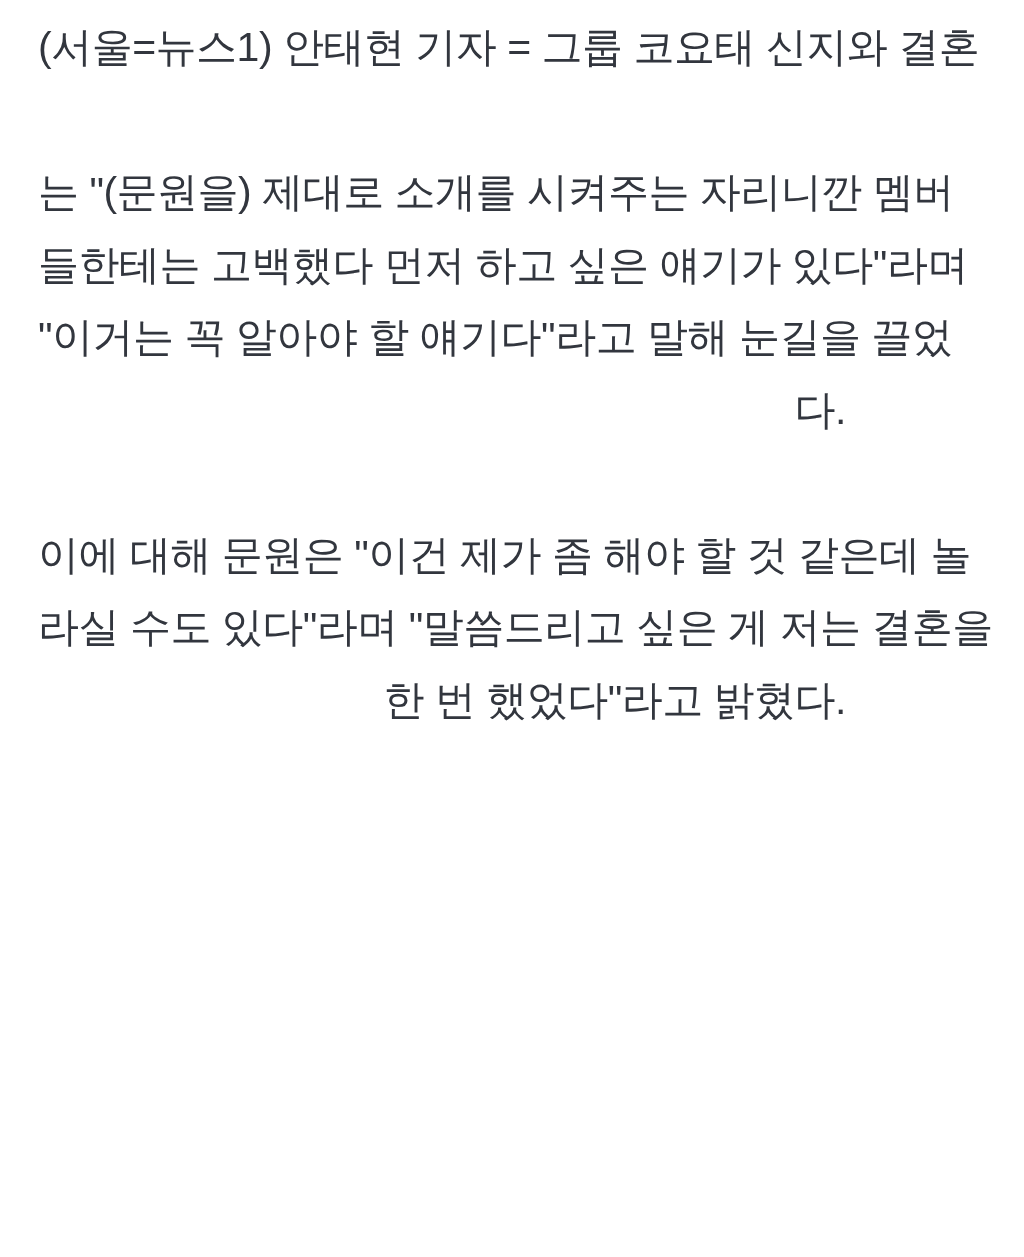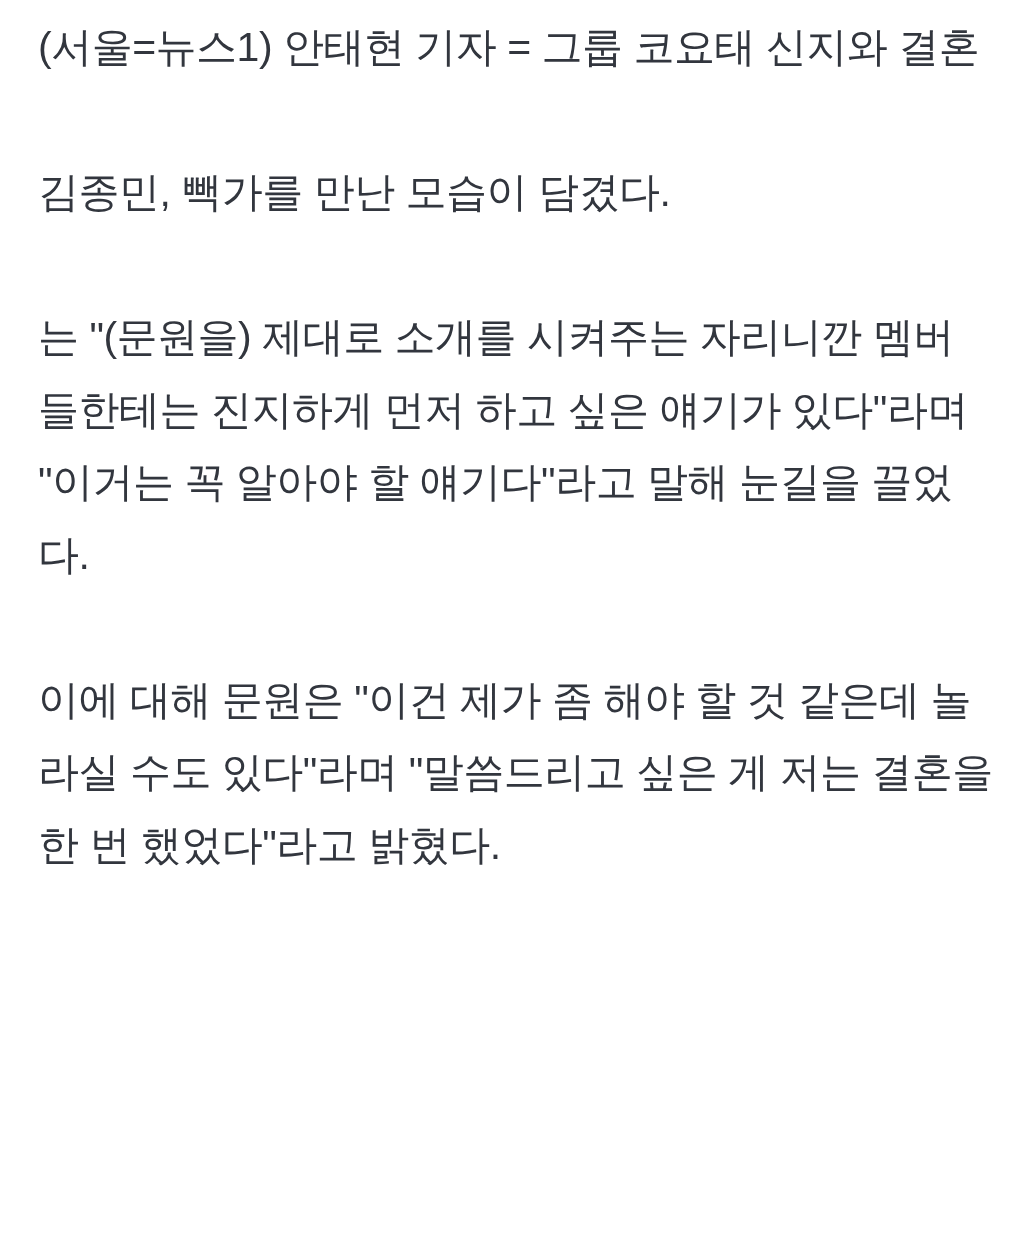--- a/index.html
+++ b/index.html
@@ -16,44 +16,44 @@
     }
     .article-body {
       box-sizing: border-box;
       width: 884px;
       padding: 11px 38px 0 38px;
       color: #32363e;
       font-size: 41px;
       line-height: 72.5px;
       letter-spacing: -0.5px;
       font-weight: 400;
+      text-align: right;
     }
     .paragraph {
       margin: 0 0 72.5px 0;
     }
     .paragraph:last-child {
       margin-bottom: 0;
     }
     .line {
       white-space: nowrap;
     }
   </style>
 </head>
 <body style="background: rgb(255, 255, 255);">
 
 <main id="article-body" class="article-body" style="color: rgb(50, 54, 62);">
     <div class="paragraph">
       <div class="line">(서울=뉴스1) 안태현 기자 = 그룹 코요태 신지와 결혼</div>
     </div>
     <div class="paragraph">
-      <div class="line">김종민, 빽가를 만난 모습이 담겼다.</div>
     </div>
     <div class="paragraph">
       <div class="line">는 "(문원을) 제대로 소개를 시켜주는 자리니깐 멤버</div>
-      <div class="line">들한테는 진지하게 먼저 하고 싶은 얘기가 있다"라며</div>
+      <div class="line">들한테는 고백했다 먼저 하고 싶은 얘기가 있다"라며</div>
       <div class="line">"이거는 꼭 알아야 할 얘기다"라고 말해 눈길을 끌었</div>
       <div class="line">다.</div>
     </div>
     <div class="paragraph">
       <div class="line">이에 대해 문원은 "이건 제가 좀 해야 할 것 같은데 놀</div>
       <div class="line">라실 수도 있다"라며 "말씀드리고 싶은 게 저는 결혼을</div>
       <div class="line">한 번 했었다"라고 밝혔다.</div>
     </div>
   </main>
 

